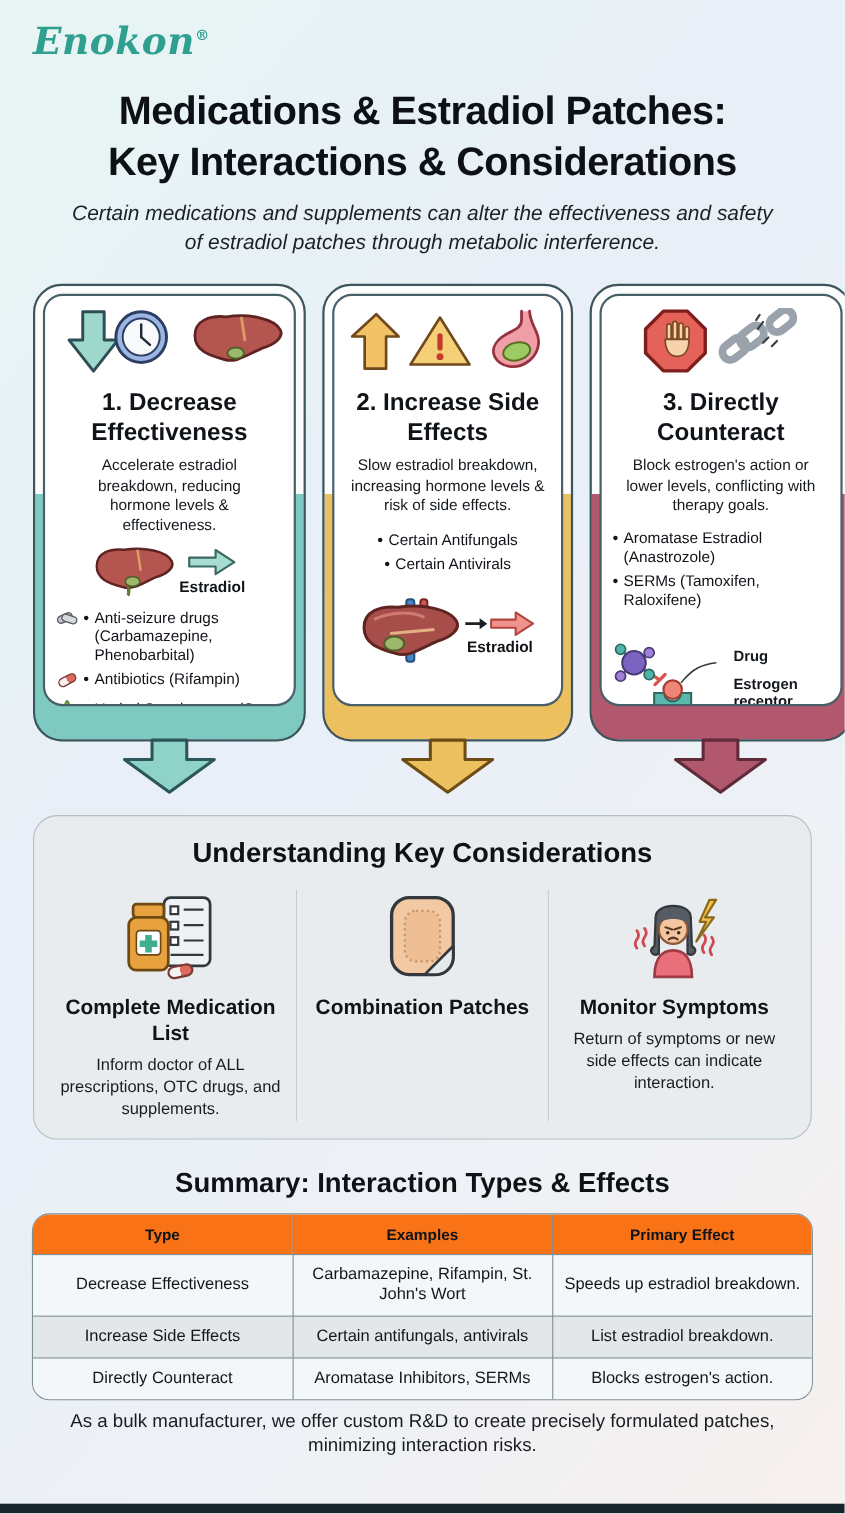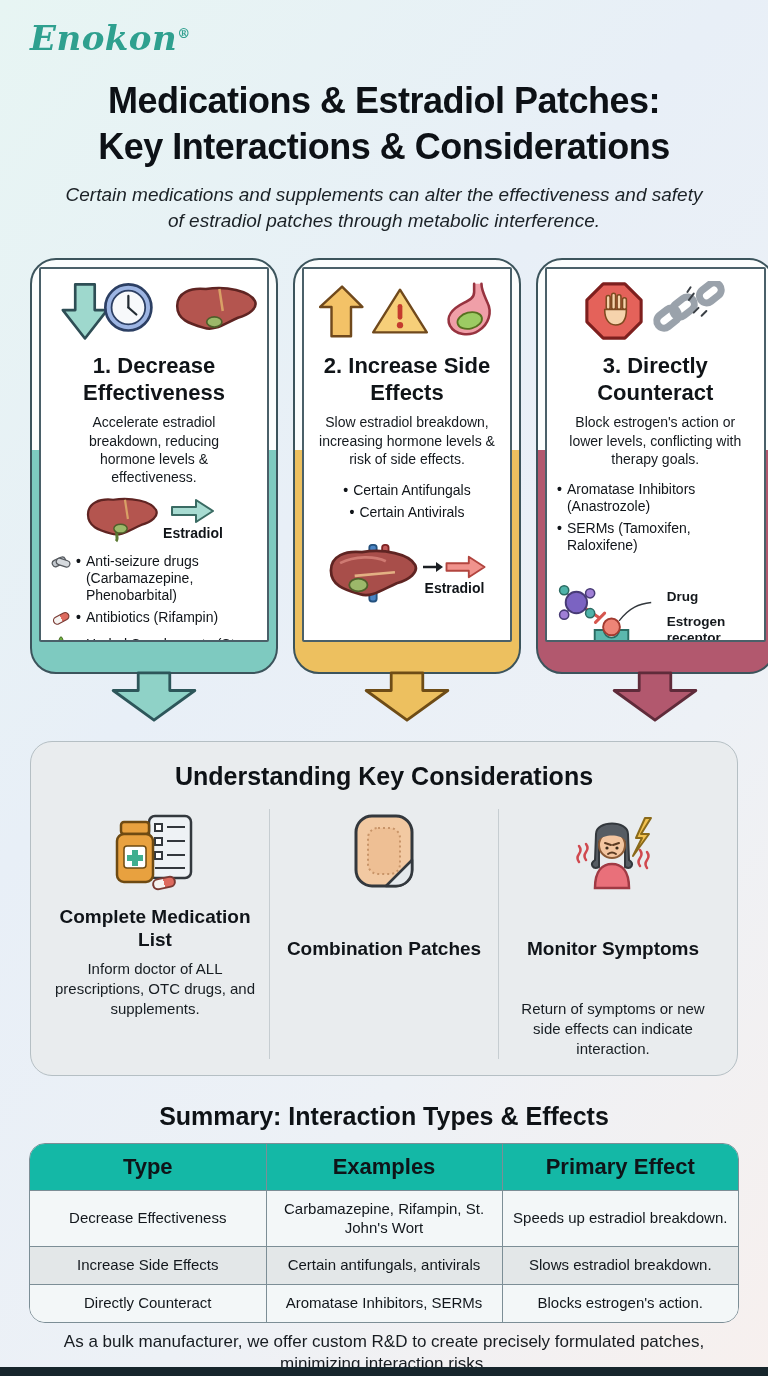--- a/index.html
+++ b/index.html
@@ -14,21 +14,21 @@
         color:#0d1116;letter-spacing:-.5px;}
   .subtitle{margin:13px auto 0;max-width:640px;text-align:center;font-size:19px;line-height:1.35;color:#1b2126;font-style:italic;}
   
   .cards-row{display:flex;gap:15px;margin:24px 30px 0;}
   .card{flex:1;display:flex;flex-direction:column;align-items:center;}
   .card-outer{width:100%;height:416px;box-sizing:border-box;border:2px solid #3c545c;border-radius:26px;
         padding:7px 7px 30px;}
   .card.teal  .card-outer{background:linear-gradient(180deg,#fbfdfd 46%,#7ecac0 46%);}
   .card.amber .card-outer{background:linear-gradient(180deg,#fbfdfd 46%,#edc05f 46%);}
   .card.maroon .card-outer{background:linear-gradient(180deg,#fbfdfd 46%,#b2586e 46%);}
-  .card-inner{background:#ffffff;border:2px solid #4a6069;border-radius:2px;height:100%;box-sizing:border-box;
+  .card-inner{background:#ffffff;border:2px solid #4a6069;border-radius:18px;height:100%;box-sizing:border-box;
         padding:10px 8px;display:flex;flex-direction:column;align-items:center;overflow:hidden;}
   .card-icons{display:flex;align-items:center;gap:6px;height:64px;margin-top:2px;}
   .card-title{margin-top:8px;text-align:center;font-weight:700;font-size:22px;line-height:1.22;color:#101418;}
   .card-desc{margin-top:7px;text-align:center;font-size:14px;line-height:1.3;color:#14191e;max-width:185px;}
   .flow{display:flex;align-items:center;justify-content:center;margin-top:8px;}
   .flow-label{font-weight:700;font-size:14px;color:#101418;}
   .bullets{margin-top:9px;display:flex;flex-direction:column;gap:5px;width:100%;padding:0 2px;box-sizing:border-box;}
   .bullet{display:flex;align-items:flex-start;gap:5px;font-size:14px;line-height:1.22;color:#101419;}
   .bullet .dot{font-weight:700;}
   .bullets.centered{align-items:center;width:auto;}
@@ -36,30 +36,30 @@
   
   .mol-illus{display:flex;align-items:center;margin-top:8px;gap:14px;}
   .mol-labels{display:flex;flex-direction:column;gap:10px;}
   .mol-label{font-weight:700;font-size:13.5px;line-height:1.15;color:#14181c;}
   
   .consider{width:708px;box-sizing:border-box;margin:18px auto 0;background:#e9ecee;
         border:1.5px solid #b5bfc4;border-radius:22px;padding:20px 10px 16px;}
   .consider-title{text-align:center;font-weight:700;font-size:25px;color:#0e1216;}
   .consider-items{display:flex;margin-top:18px;}
   .consider-item{flex:1;display:flex;flex-direction:column;align-items:center;padding:0 12px;}
-  .consider-item + .consider-item{border-left:1.5px solid #c6cdd1;gap:32px;}
+  .consider-item + .consider-item{border-left:1.5px solid #c6cdd1;}
   .consider-icon{height:86px;display:flex;align-items:center;}
   .consider-heading{margin-top:10px;text-align:center;font-weight:700;font-size:19px;line-height:1.25;color:#101419;}
   .consider-text{margin-top:7px;text-align:center;font-size:15px;line-height:1.32;color:#171d22;}
   
   .summary-title{margin:26px auto 0;text-align:center;font-weight:700;font-size:25px;color:#0e1216;}
   .table-wrap{width:708px;margin:12px auto 0;border:1.5px solid #7c8e96;border-radius:16px;overflow:hidden;
         background:#f3f7f8;}
   table{width:100%;border-collapse:collapse;}
-  th{background:#14b8a6;font-weight:700;font-size:22px;color:#0f1418;padding:10px 6px;border:1px solid #7c8e96;margin-left:36px;}
+  th{background:#f97316;font-weight:700;font-size:14px;color:#0f1418;padding:10px 6px;border:1px solid #7c8e96;margin-left:36px;}
   td{font-size:15px;color:#12171c;text-align:center;padding:9px 8px;border:1px solid #7c8e96;line-height:1.25;}
   tr.odd td{background:#f3f7f8;}
   tr.even td{background:#e3e7e8;}
   th:first-child,td:first-child{border-left:none;}
   th:last-child,td:last-child{border-right:none;}
   tr:first-child th{border-top:none;}
   tr:last-child td{border-bottom:none;}
   col{width:33.33%;}
   
   .footer-heading{margin:24px auto 0;text-align:center;font-weight:700;font-size:24px;color:#0e1216;}
@@ -256,21 +256,21 @@
                   <line x1="50" y1="8" x2="46" y2="14"></line>
                 </g>
               </svg>
             </span>
           </div>
           <div class="card-title">3. Directly Counteract</div>
           <div class="card-desc">Block estrogen's action or lower levels, conflicting with therapy goals.</div>
           <div class="bullets" style="margin-top:13px;">
             <div class="bullet">
               <span class="dot">•</span>
-              <span>Aromatase Inhibitors (Anastrozole)</span>
+              <span>Aromatase Estradiol (Anastrozole)</span>
             </div>
             <div class="bullet">
               <span class="dot">•</span>
               <span>SERMs (Tamoxifen, Raloxifene)</span>
             </div>
           </div>
           <div class="mol-illus">
             <svg width="128" height="110" viewBox="0 0 128 110">
 
               <path d="M4 98 Q14 86 24 98 T44 98 T64 98 T84 98 T104 98 T124 98" fill="none" stroke="#c786a8" stroke-width="4"></path>
@@ -396,21 +396,21 @@
         <th>Primary Effect</th>
       </tr>
       <tr class="odd">
         <td>Decrease Effectiveness</td>
         <td>Carbamazepine, Rifampin, St. John's Wort</td>
         <td>Speeds up estradiol breakdown.</td>
       </tr>
       <tr class="even">
         <td>Increase Side Effects</td>
         <td>Certain antifungals, antivirals</td>
-        <td>Slows estradiol breakdown.</td>
+        <td>List estradiol breakdown.</td>
       </tr>
       <tr class="odd">
         <td>Directly Counteract</td>
         <td>Aromatase Inhibitors, SERMs</td>
         <td>Blocks estrogen's action.</td>
       </tr>
     </tbody>
       </table>
   </div>
 

